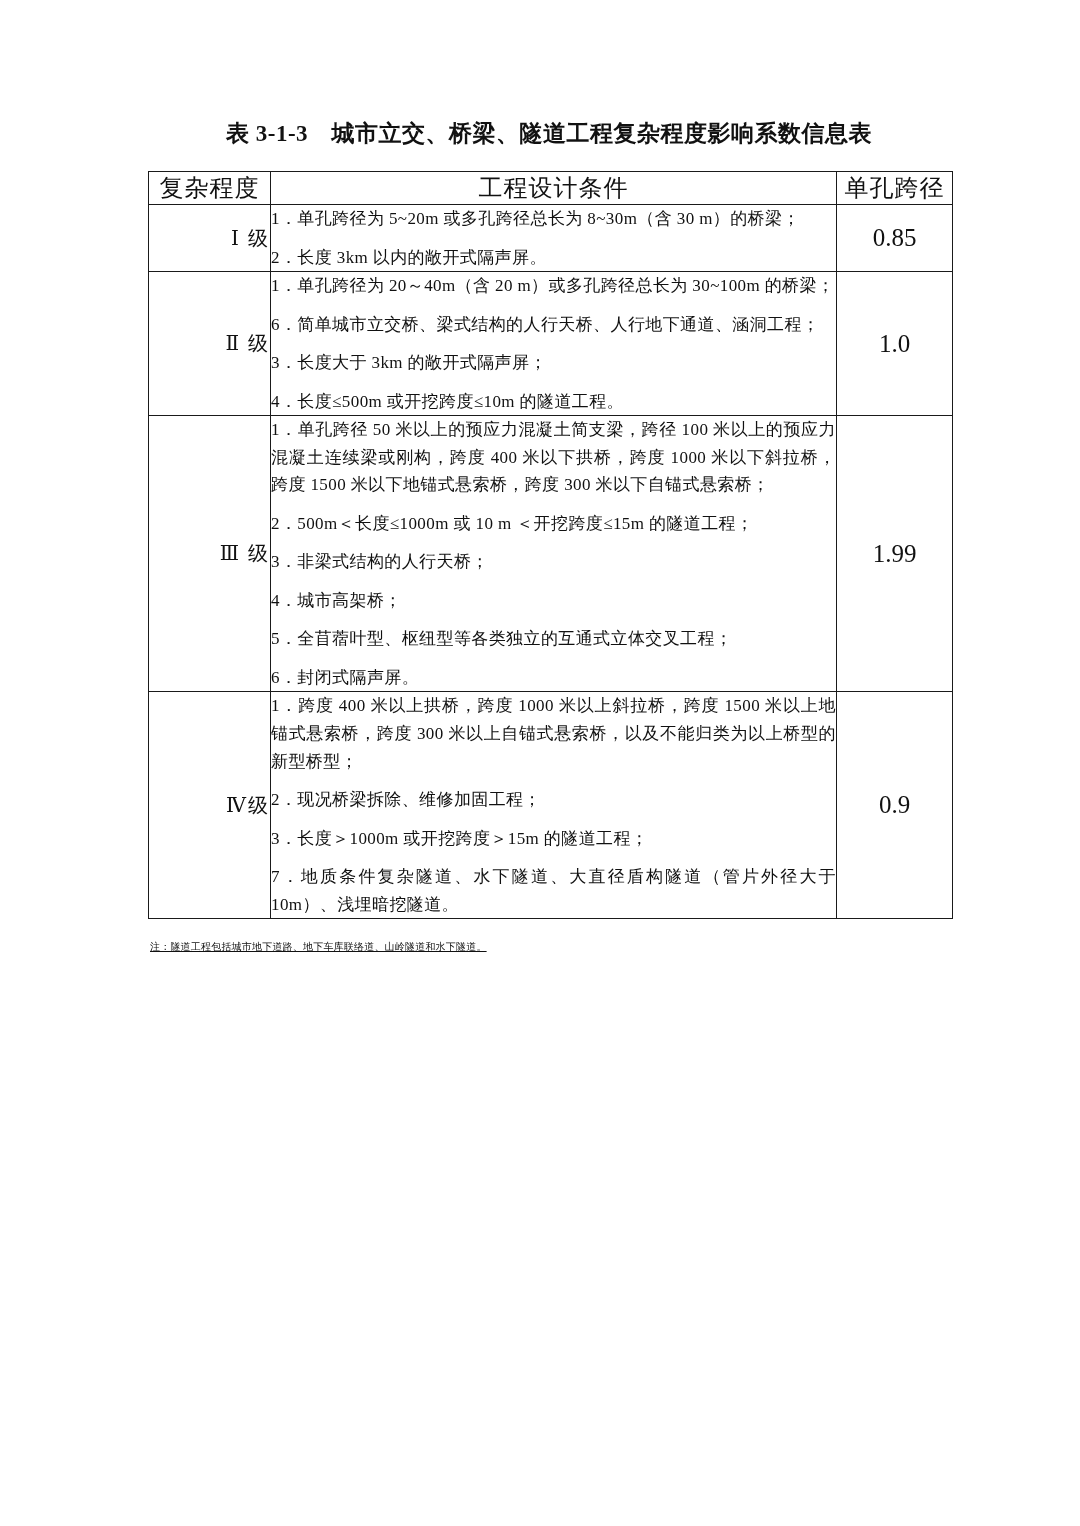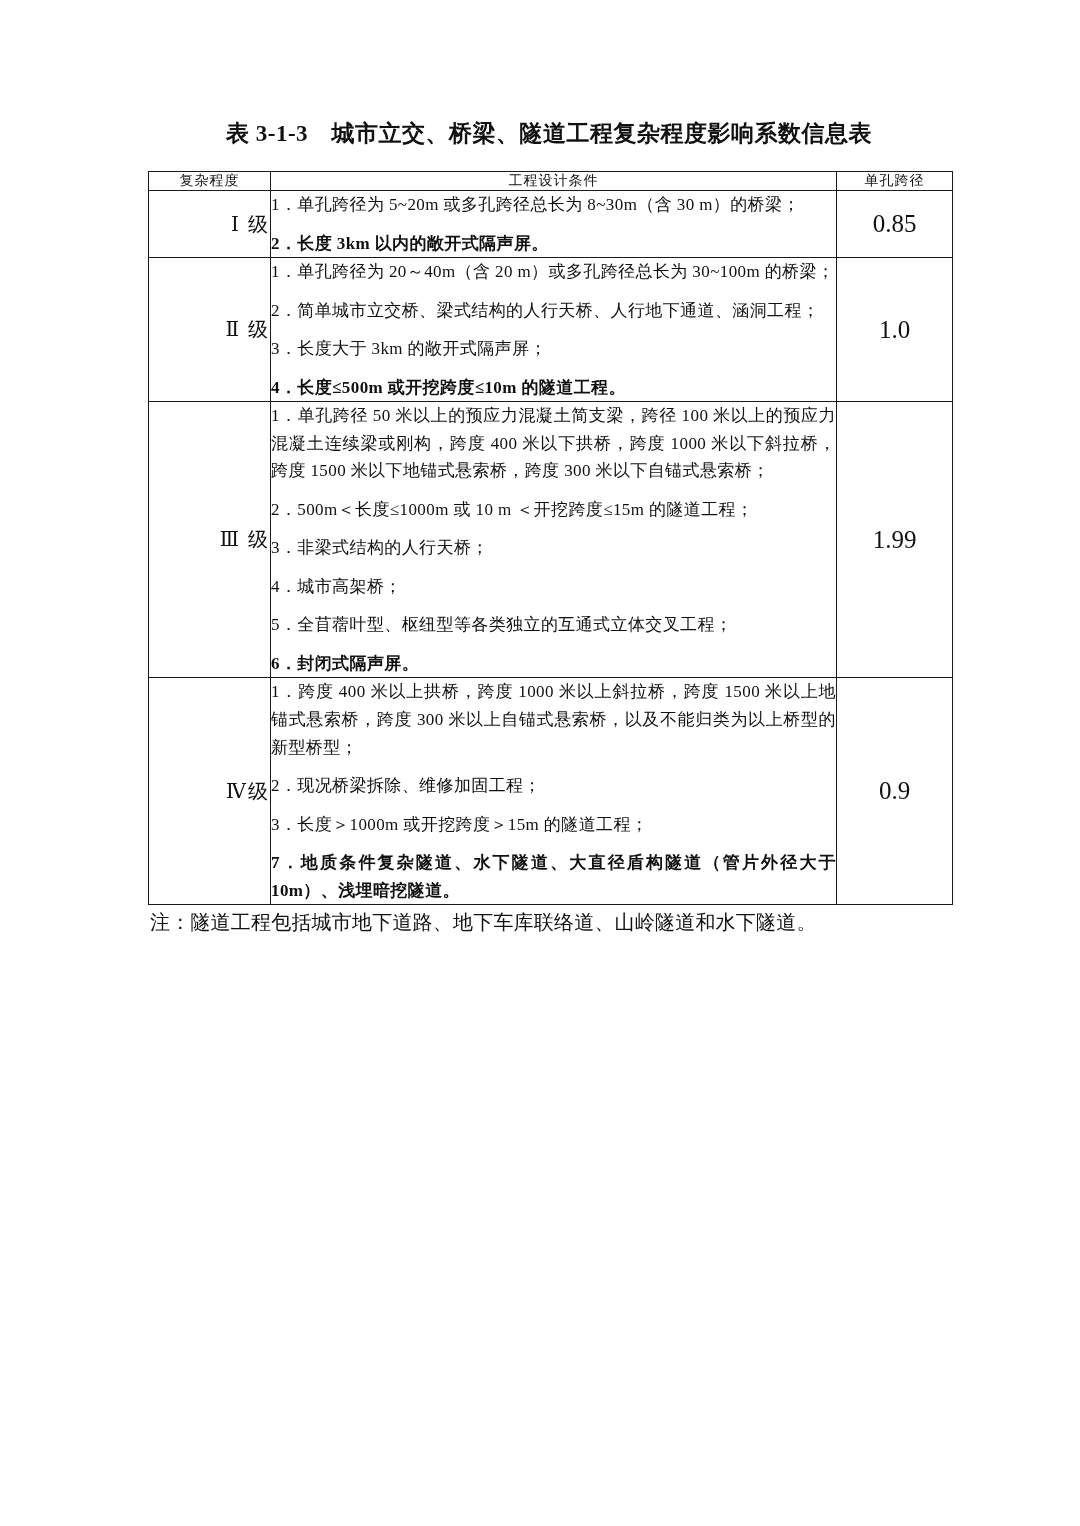--- a/index.html
+++ b/index.html
@@ -38,21 +38,21 @@
     border: 1.6px solid #1a1a1a;
     vertical-align: middle;
     padding: 0;
   }
   .col-level { width: 122px; }
   .col-cond  { width: 566px; }
   .col-coef  { width: 116px; }
 
   .hdr-cell {
     text-align: center;
-    font-size: 14px;
+    font-size: 24px;
     font-weight: normal;
     padding: 13px 0 13px 0;
     letter-spacing: 1px;
   }
   .level-cell {
     text-align: right;
     font-size: 20px;
     letter-spacing: 2px;
     vertical-align: middle;
   }
@@ -67,29 +67,30 @@
     vertical-align: middle;
   }
   .cond-cell p {
     margin: 0 0 11px 0;
     font-size: 17px;
     line-height: 1.62;
     text-align: justify;
     text-justify: inter-ideograph;
     letter-spacing: 0.4px;
   }
-  .cond-cell p:last-child { margin-bottom: 0; font-weight: bold; }
+  .cond-cell p:last-child { margin-bottom: 0; }
 
   .note {
-    margin-top: 2px;
+    margin-top: 20px;
     margin-left: 2px;
-    font-size: 20px;
+    font-size: 10px;
     letter-spacing: 0.2px;
     line-height: 1.5;
     font-family: "Liberation Sans", sans-serif;
+    text-decoration: underline;
   }
 </style>
 </head>
 <body>
 
 <div class="page">
 
   <div class="doc-title">表 3-1-3　城市立交、桥梁、隧道工程复杂程度影响系数信息表</div>
 
   <table class="main-table">
@@ -111,21 +112,21 @@
         <td class="cond-cell">
           <p>1．单孔跨径为 5~20m 或多孔跨径总长为 8~30m（含 30 m）的桥梁；</p>
           <p>2．长度 3km 以内的敞开式隔声屏。</p>
         </td>
         <td class="coef-cell">0.85</td>
       </tr>
       <tr>
         <td class="level-cell">Ⅱ 级</td>
         <td class="cond-cell">
           <p>1．单孔跨径为 20～40m（含 20 m）或多孔跨径总长为 30~100m 的桥梁；</p>
-          <p>2．简单城市立交桥、梁式结构的人行天桥、人行地下通道、涵洞工程；</p>
+          <p>6．简单城市立交桥、梁式结构的人行天桥、人行地下通道、涵洞工程；</p>
           <p>3．长度大于 3km 的敞开式隔声屏；</p>
           <p>4．长度≤500m 或开挖跨度≤10m 的隧道工程。</p>
         </td>
         <td class="coef-cell">1.0</td>
       </tr>
       <tr>
         <td class="level-cell">Ⅲ 级</td>
         <td class="cond-cell">
           <p>1．单孔跨径 50 米以上的预应力混凝土简支梁，跨径 100 米以上的预应力混凝土连续梁或刚构，跨度 400 米以下拱桥，跨度 1000 米以下斜拉桥，跨度 1500 米以下地锚式悬索桥，跨度 300 米以下自锚式悬索桥；</p>
           <p>2．500m＜长度≤1000m 或 10 m ＜开挖跨度≤15m 的隧道工程；</p>

